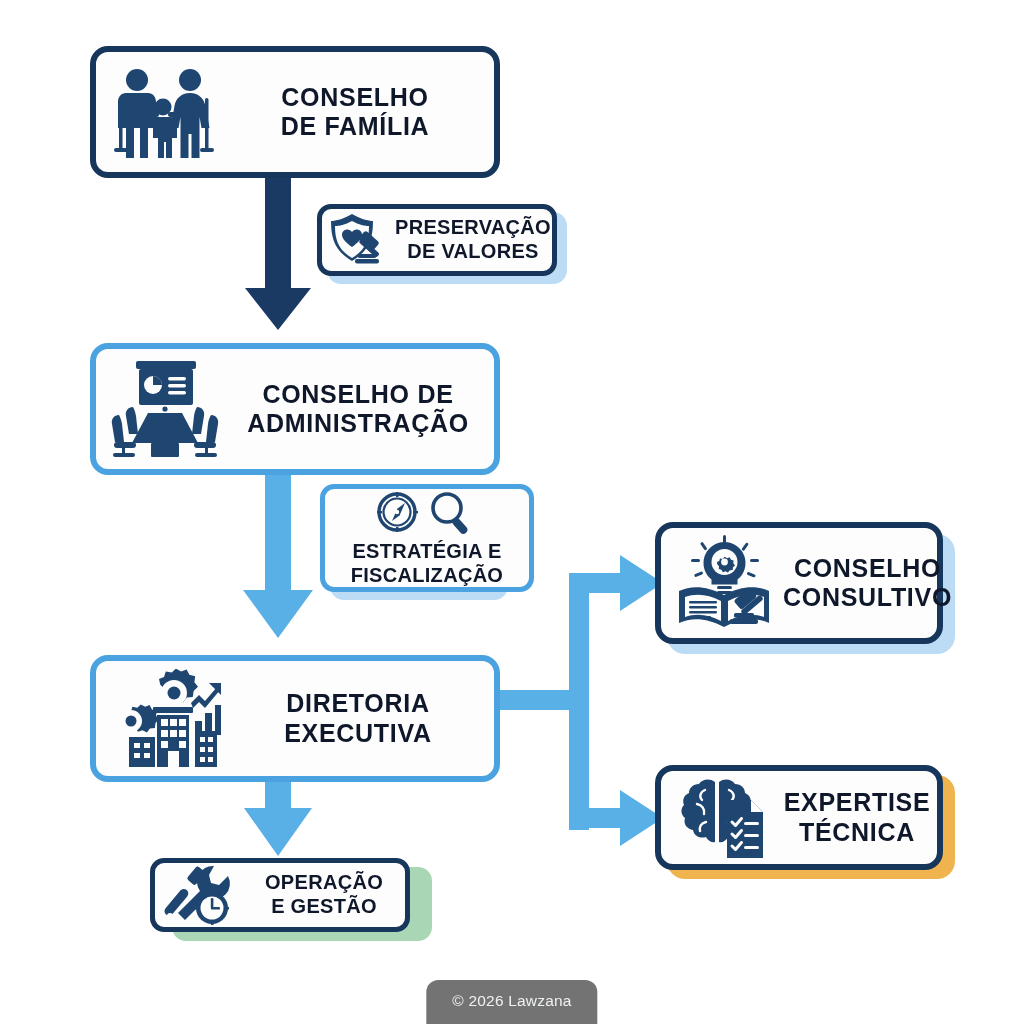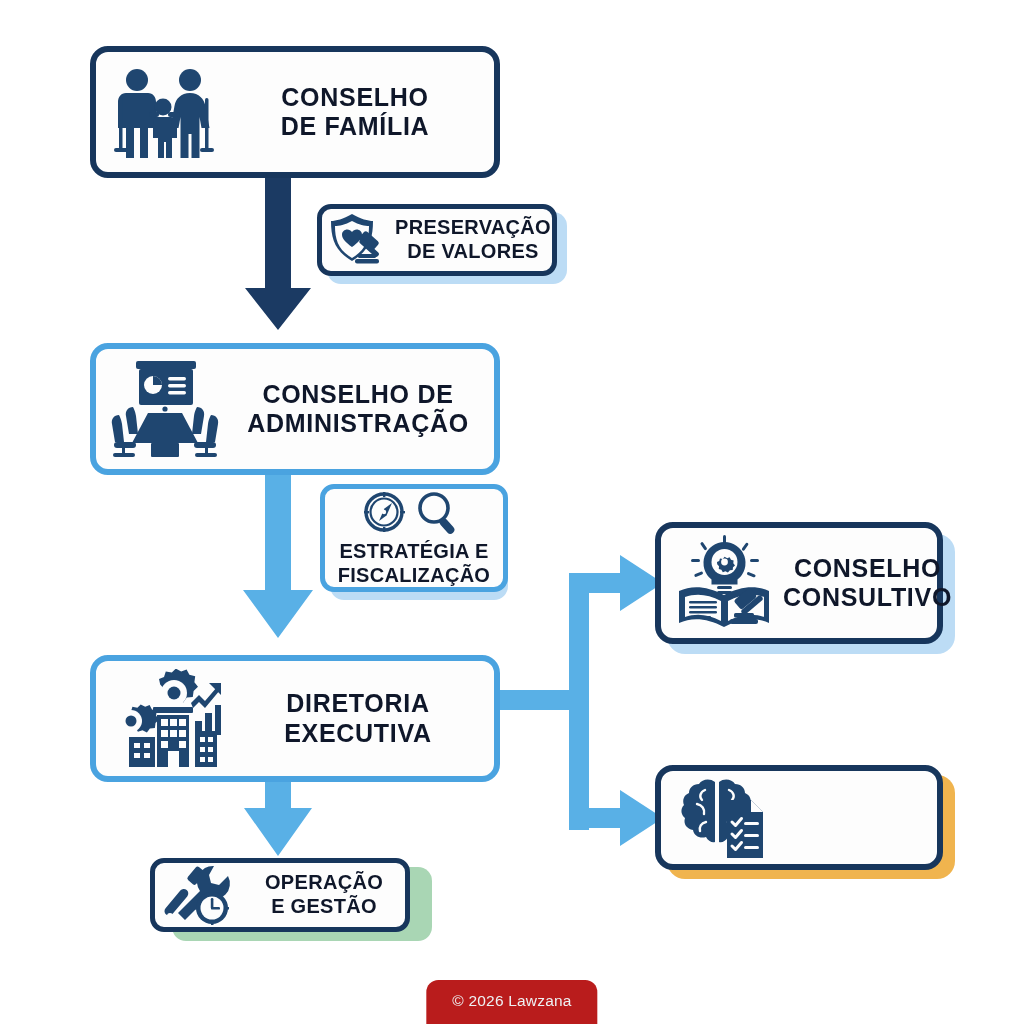--- a/index.html
+++ b/index.html
@@ -63,21 +63,21 @@
     position:absolute;
     border-radius:18px;
     z-index:1;
   }
 
   
   #watermark{
     position:absolute;
     left:50%;transform:translateX(-50%);
     bottom:0px;
-    background:#b91c1c;
+    background:#737373;
     color:#eef1f3;
     border-radius:12px 12px 0 0;
     font-size:15.5px;
     padding:12px 26px 14px 26px;
     letter-spacing:.2px;
     z-index:20;
     white-space:nowrap;
   }
 
   svg{display:block;}
@@ -212,21 +212,21 @@
             <rect x="89" y="96" width="22" height="4" rx="2"></rect>
           </g>
           <circle cx="59" cy="52" r="2.6"></circle>
         </g>
       </svg>
     </span>
     <span class="label">CONSELHO DE
 ADMINISTRAÇÃO</span>
   </div>
 
-  <div class="node tag blue vert" style="left:320px;top:484px;width:188px;height:108px;">
+  <div class="node tag blue vert" style="left:320px;top:484px;width:214px;height:108px;">
     <span class="ico" style="height:44px;margin-top:2px;">
       <svg width="110" height="44" viewBox="0 0 110 44">
         <g fill="none" stroke="#1f4670" stroke-width="3.4">
           <circle cx="25" cy="22" r="18"></circle>
           <circle cx="25" cy="22" r="13.5" stroke-width="2.2"></circle>
         </g>
         <g fill="#1f4670">
           <path d="M33 13 L27.5 25.5 L20 31 L25.5 18.5z"></path>
           <circle cx="25" cy="22" r="2.2" fill="#fdfdfd"></circle>
           <rect x="24" y="2" width="2.4" height="5"></rect>
@@ -400,17 +400,19 @@
             <path d="M59 72 l3.5 3.5 6-7"></path>
           </g>
           <g fill="#fdfdfd">
             <rect x="71" y="48" width="15" height="3" rx="1.5"></rect>
             <rect x="71" y="60" width="15" height="3" rx="1.5"></rect>
             <rect x="71" y="72" width="15" height="3" rx="1.5"></rect>
           </g>
         </g>
       </svg>
     </span>
+    <span class="label">EXPERTISE
+TÉCNICA</span>
   </div>
 
   <div id="watermark">© 2026 Lawzana</div>
 
 </div>
 
 </body></html>

